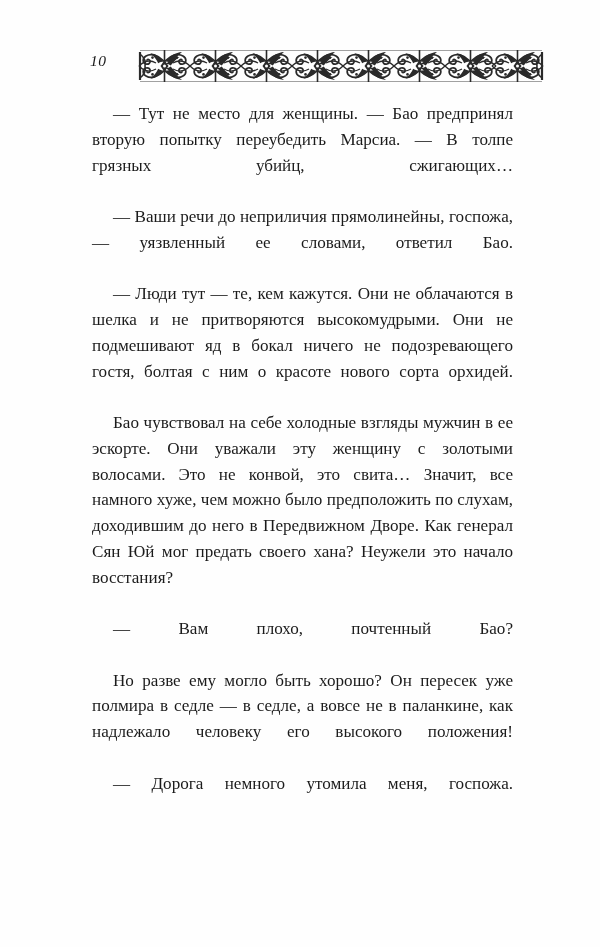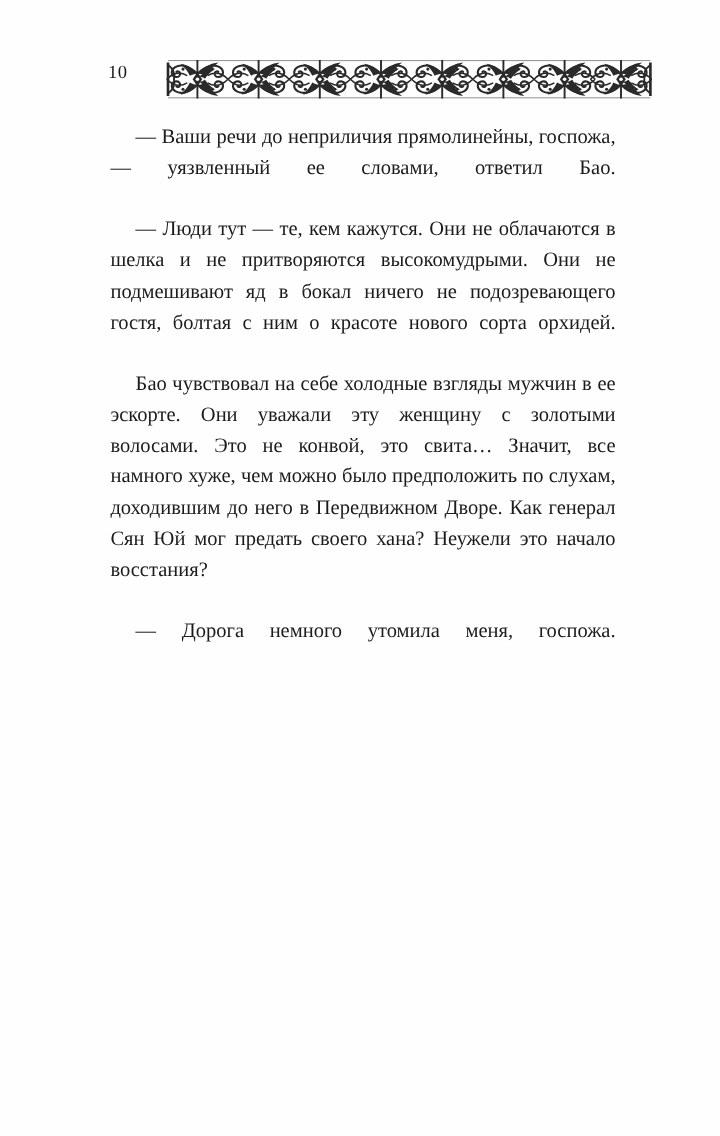--- a/index.html
+++ b/index.html
@@ -22,20 +22,21 @@
     background: #fefefe;
   }
 
   
   .running-head {
     position: absolute;
     left: 0;
     top: 46px;
     width: 500px;
     height: 42px;
+    font-style: italic;
   }
 
   .folio {
     position: absolute;
     left: 90px;
     top: 6px;
     width: 34px;
     text-align: left;
     font-family: "Liberation Serif", "DejaVu Serif", serif;
     font-size: 15.5px;
@@ -155,20 +156,23 @@
           <path d="M405 8 C400 12, 399 16, 400 20 C399 24, 400 28, 405 32" stroke="#2a2a2a" stroke-width="1.6" fill="none"></path>
         </g>
 
         <path d="M3 4.5 L405 4.5" stroke="#2a2a2a" stroke-width="0.8" opacity="0.55"></path>
         <path d="M3 35.5 L405 35.5" stroke="#2a2a2a" stroke-width="0.8" opacity="0.55"></path>
       </svg>
     </div>
   </div>
 
   <div class="textblock">
+    <p>— Тут не место для женщины. — Бао предпринял вторую попытку переубедить Марсиа. — В толпе грязных убийц, сжигающих…</p>
     <p>— Ваши речи до неприличия прямолинейны, госпожа, — уязвленный ее словами, ответил Бао.</p>
     <p>— Люди тут — те, кем кажутся. Они не облачаются в шелка и не притворяются высокомудрыми. Они не подмешивают яд в бокал ничего не подозревающего гостя, болтая с ним о красоте нового сорта орхидей.</p>
     <p>Бао чувствовал на себе холодные взгляды мужчин в ее эскорте. Они уважали эту женщину с золотыми волосами. Это не конвой, это свита… Значит, все намного хуже, чем можно было предположить по слухам, доходившим до него в Передвижном Дворе. Как генерал Сян Юй мог предать своего хана? Неужели это начало восстания?</p>
+    <p>— Вам плохо, почтенный Бао?</p>
+    <p>Но разве ему могло быть хорошо? Он пересек уже полмира в седле — в седле, а вовсе не в паланкине, как надлежало человеку его высокого положения!</p>
     <p>— Дорога немного утомила меня, госпожа.</p>
 
   </div>
 
 </div>
 
 </body></html>

